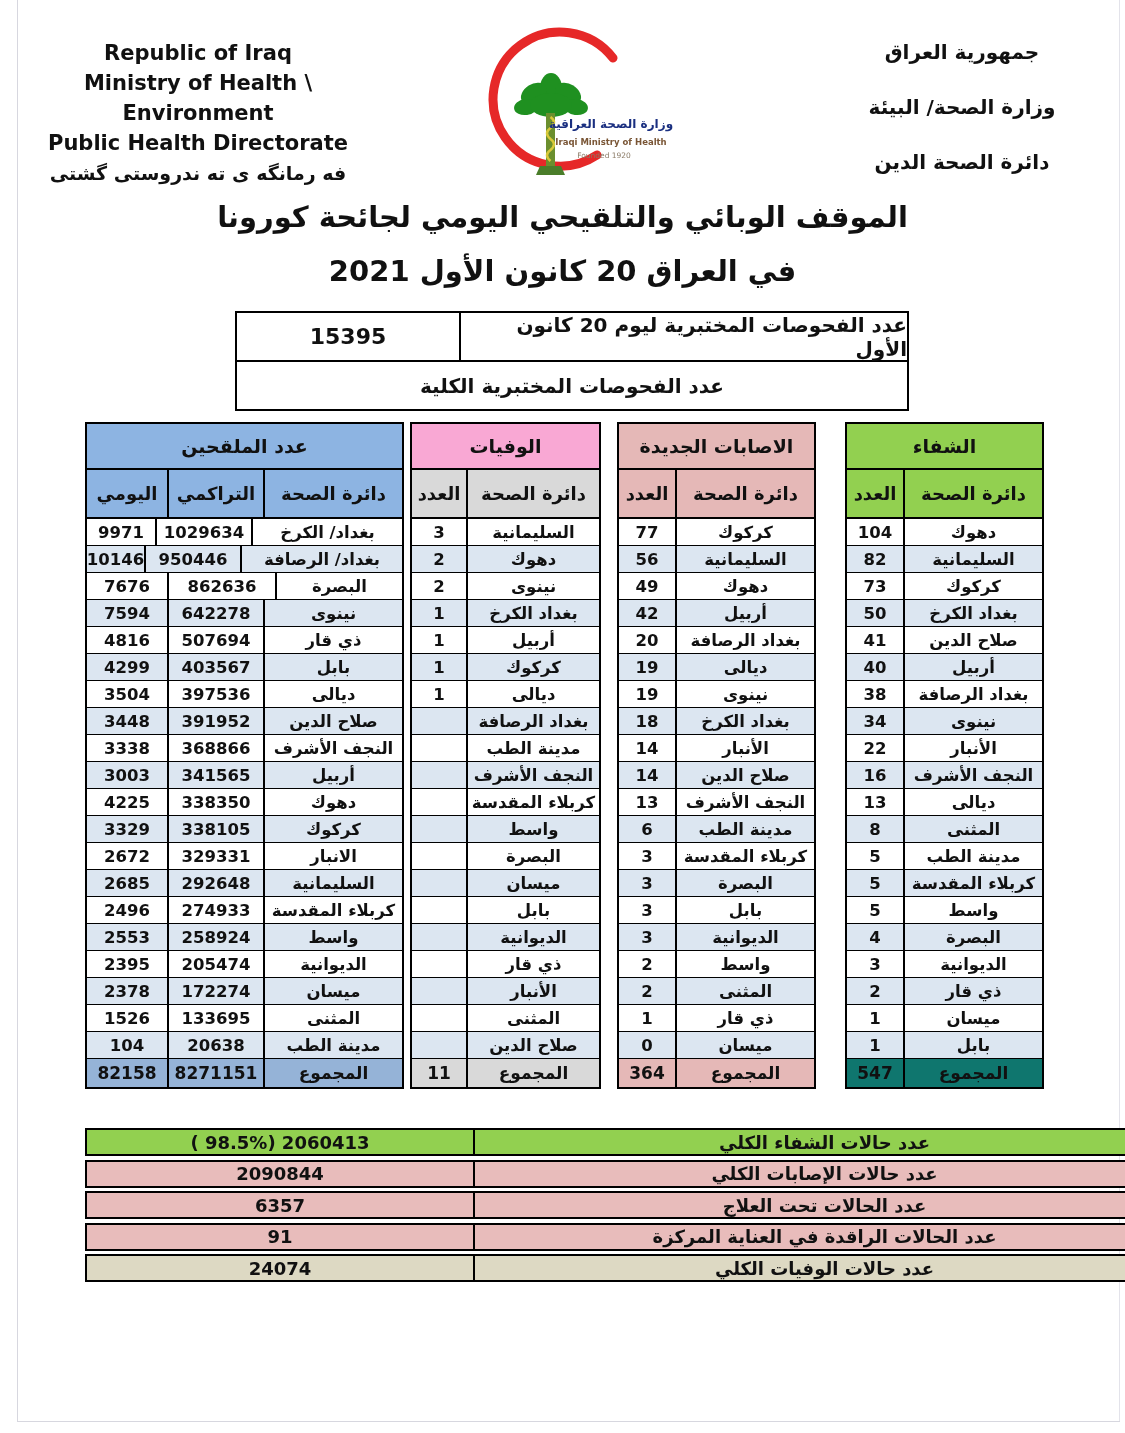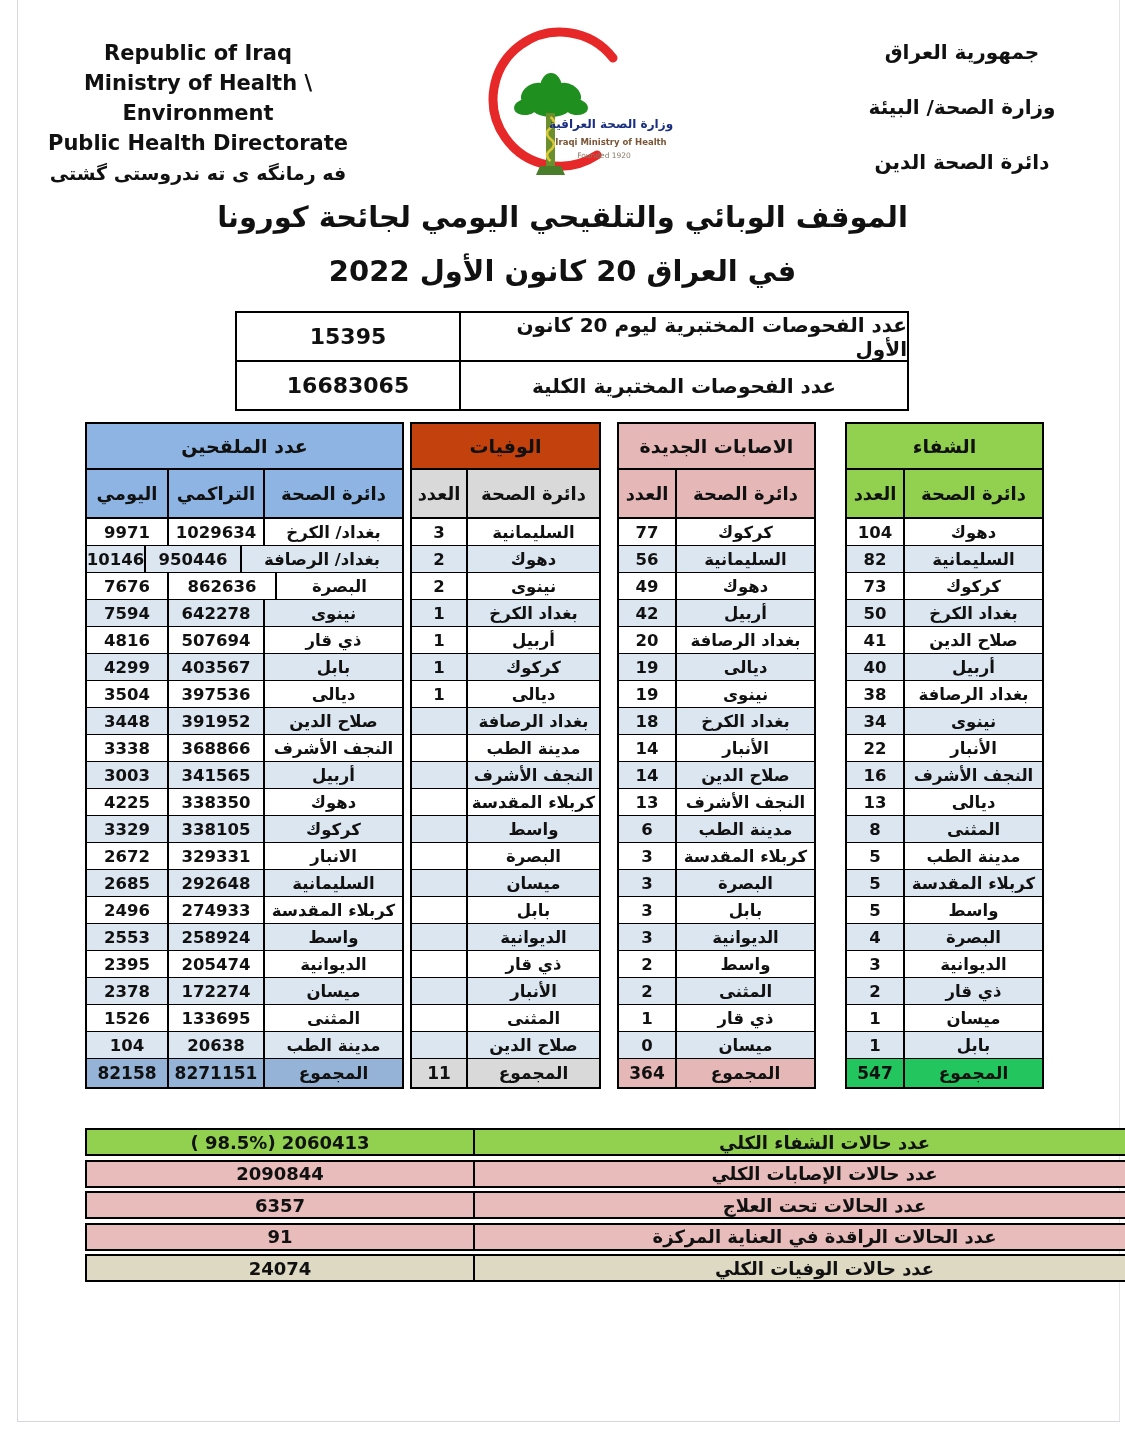--- a/index.html
+++ b/index.html
@@ -81,44 +81,43 @@
   </svg>
 
   <div class="hdr-ar" dir="rtl">
     <div>جمهورية العراق</div>
     <div>وزارة الصحة/ البيئة</div>
     <div>دائرة الصحة الدين</div>
   </div>
 
   <div class="title" dir="rtl">
     <div>الموقف الوبائي والتلقيحي اليومي لجائحة كورونا</div>
-    <div>في العراق  20 كانون الأول 2022</div>
+    <div>في العراق  20 كانون الأول 2021</div>
   </div>
 
   <div class="tests">
     <div class="trow">
       <div class="tval">15395</div>
       <div class="tlab" dir="rtl">عدد الفحوصات المختبرية  ليوم 20 كانون الأول</div>
     </div>
     <div class="trow">
-      <div class="tval">16683065</div>
       <div class="tlab" dir="rtl">عدد الفحوصات المختبرية الكلية</div>
     </div>
   </div>
 
   <div class="dtable" style="left:85px;width:315px;">
     <div class="t-title" dir="rtl" style="background: rgb(141, 180, 226);">عدد الملقحين</div>
     <div class="row t-head" style="background: rgb(141, 180, 226);">
         <div class="num" style="width: 80px;">اليومي</div>
         <div class="num" style="width: 96px;">التراكمي</div>
         <div class="name" dir="rtl" style="flex: 1 1 auto;">دائرة الصحة</div>
       </div>
     <div class="t-body">
         <div class="row">
-          <div class="num" style="width: 80px; border-radius: 8px;">9971</div>
+          <div class="num" style="width: 68px; border-radius: 8px;">9971</div>
           <div class="num" style="width: 96px;">1029634</div>
           <div class="name" dir="rtl" style="flex: 1 1 auto;">بغداد/ الكرخ</div>
         </div>
         <div class="row">
           <div class="num" style="width: 57px;">10146</div>
           <div class="num" style="width: 96px;">950446</div>
           <div class="name" dir="rtl" style="flex: 1 1 auto;">بغداد/ الرصافة</div>
         </div>
         <div class="row">
           <div class="num" style="width: 80px;">7676</div>
@@ -212,21 +211,21 @@
         </div>
       </div>
     <div class="row t-total" style="background: rgb(149, 179, 215);">
         <div class="num" style="width: 80px;">82158</div>
         <div class="num" style="width: 96px;">8271151</div>
         <div class="name" dir="rtl" style="flex: 1 1 auto;">المجموع</div>
       </div>
   </div>
 
   <div class="dtable" style="left:410px;width:187px;">
-    <div class="t-title" dir="rtl" style="background: #c2410c;">الوفيات</div>
+    <div class="t-title" dir="rtl" style="background: #f9a8d4;">الوفيات</div>
     <div class="row t-head" style="background: rgb(217, 217, 217);">
         <div class="num" style="width: 54px;">العدد</div>
         <div class="name" dir="rtl" style="flex: 1 1 auto;">دائرة الصحة</div>
       </div>
     <div class="t-body">
         <div class="row">
           <div class="num" style="width: 54px;">3</div>
           <div class="name" dir="rtl" style="flex: 1 1 auto;">السليمانية</div>
         </div>
         <div class="row">
@@ -487,21 +486,21 @@
         </div>
         <div class="row">
           <div class="num" style="width: 56px;">1</div>
           <div class="name" dir="rtl" style="flex: 1 1 auto;">ميسان</div>
         </div>
         <div class="row">
           <div class="num" style="width: 56px;">1</div>
           <div class="name" dir="rtl" style="flex: 1 1 auto;">بابل</div>
         </div>
       </div>
-    <div class="row t-total" style="background: #22c55e;">
+    <div class="row t-total" style="background: #0f766e;">
         <div class="num" style="width: 56px;">547</div>
         <div class="name" dir="rtl" style="flex: 1 1 auto;">المجموع</div>
       </div>
   </div>
 
   <div class="summary">
       <div class="srow" style="background: rgb(146, 208, 80);">
         <div class="sval">( 98.5%)  2060413</div>
         <div class="slabel" dir="rtl">عدد حالات الشفاء الكلي</div>
       </div>

